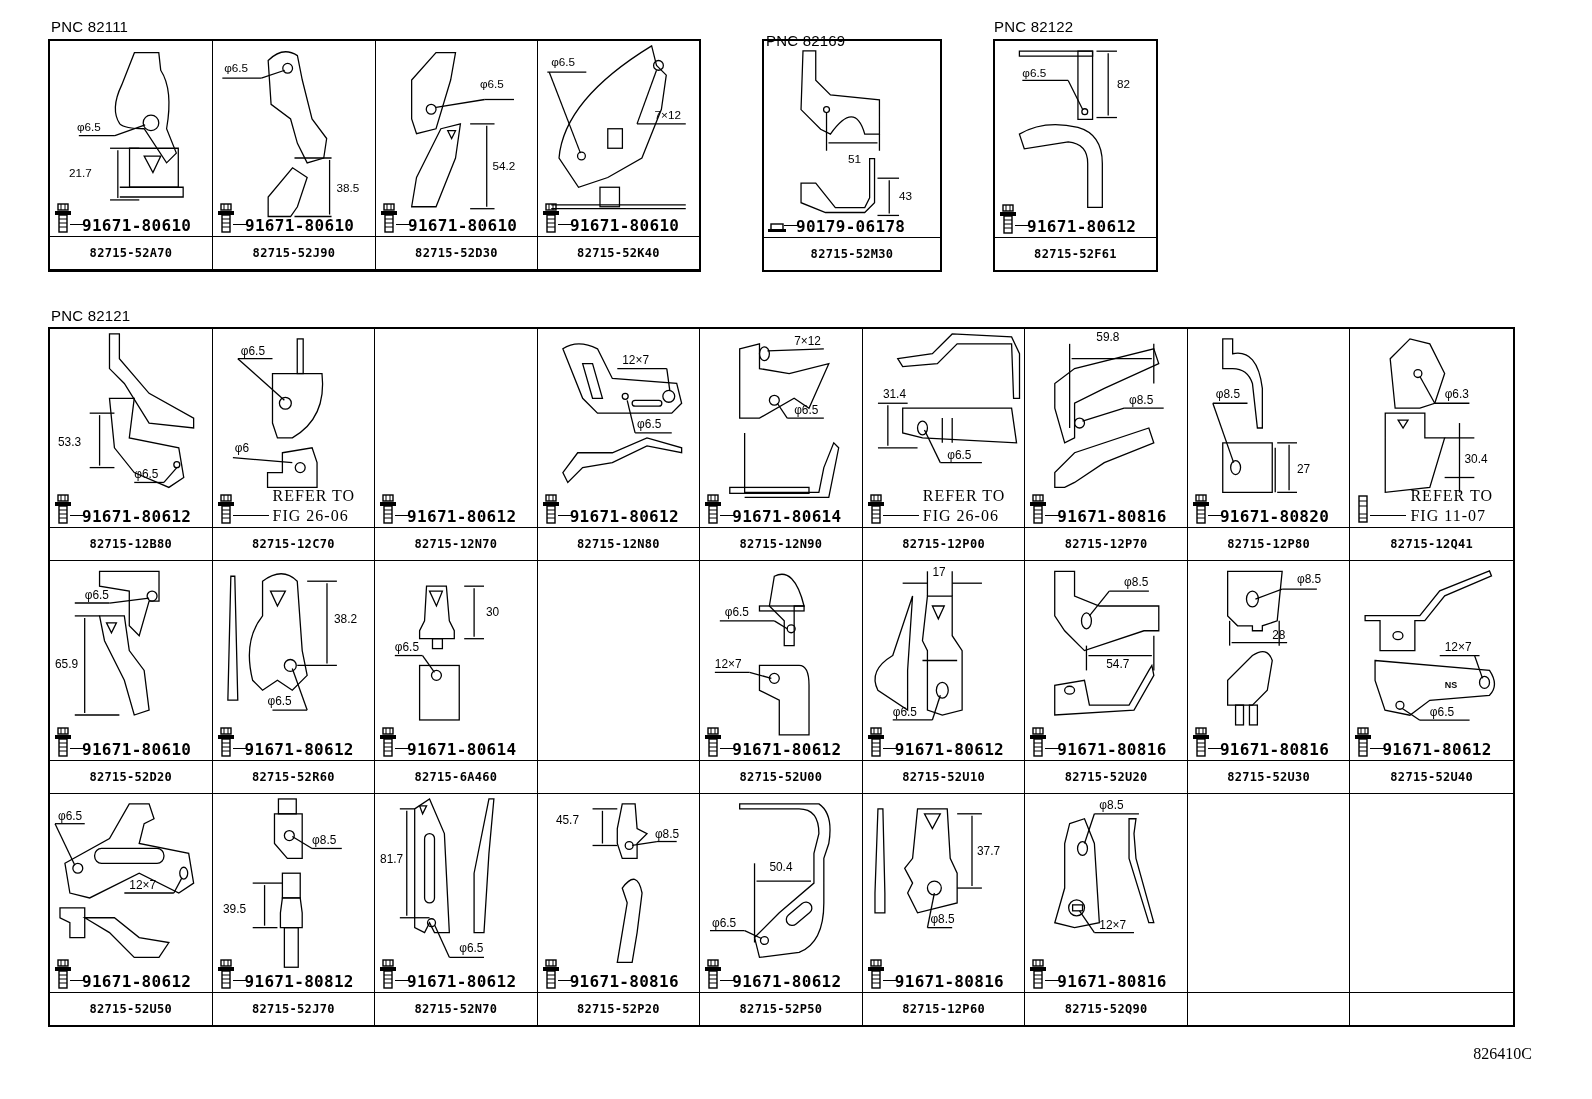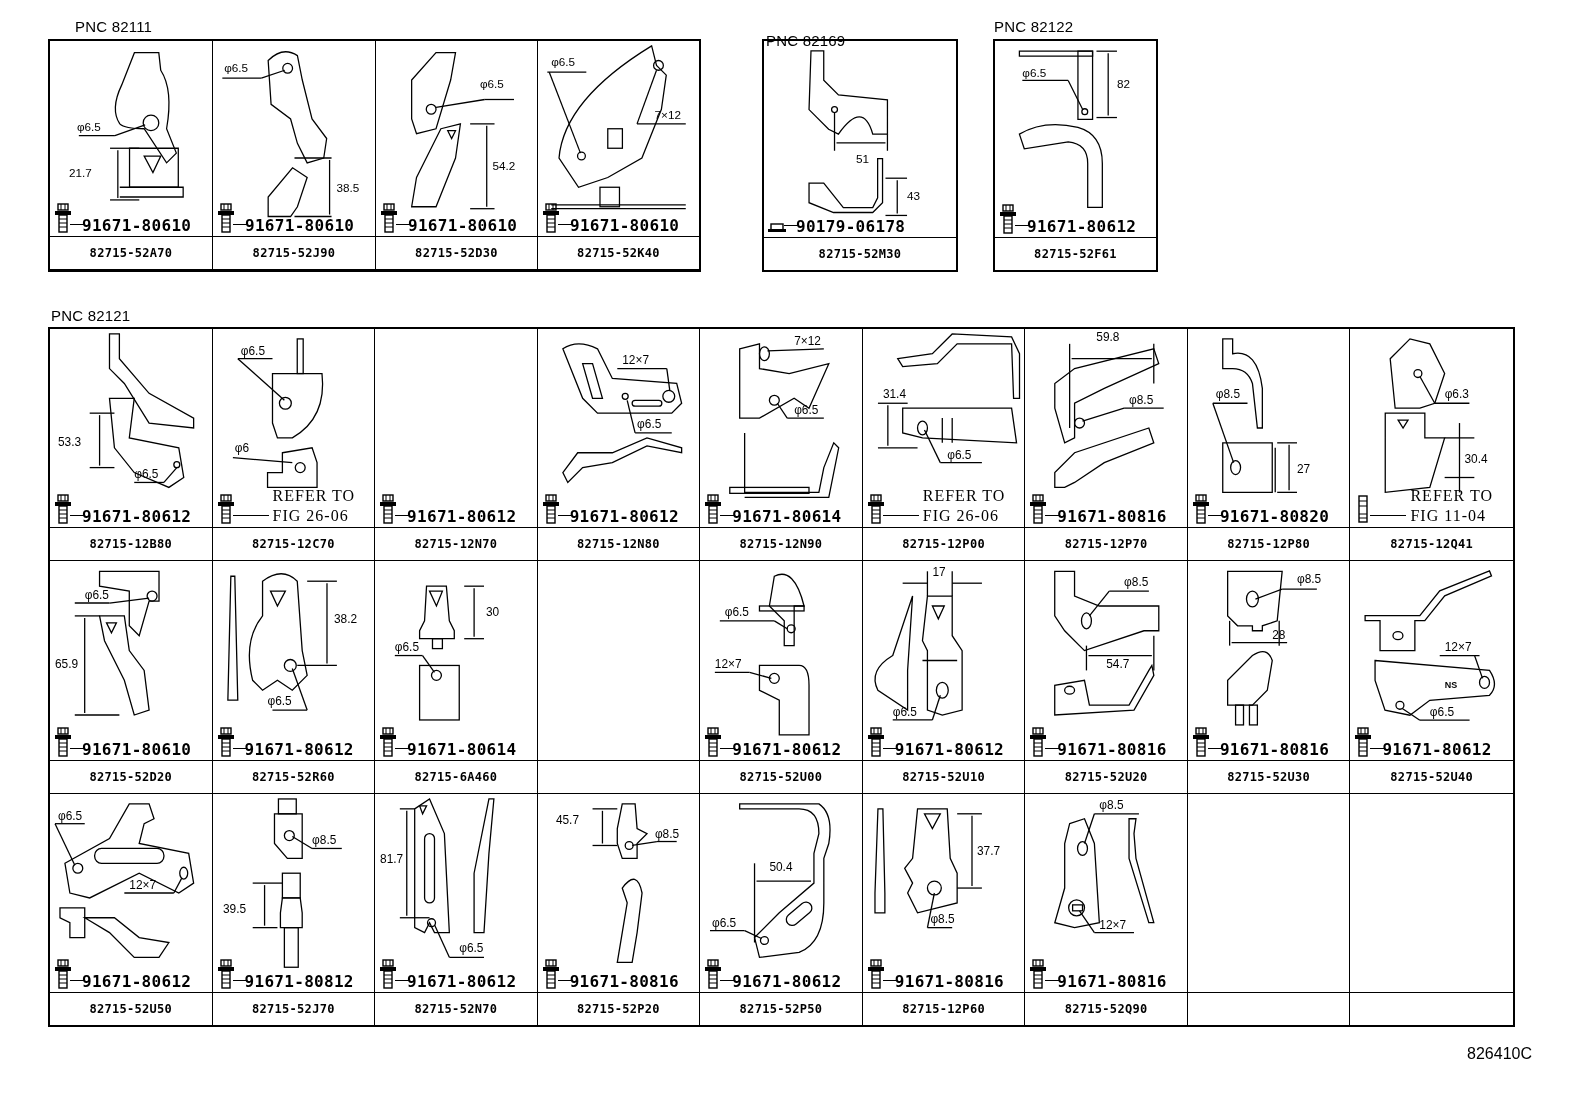--- a/index.html
+++ b/index.html
@@ -15,26 +15,26 @@
   .bolt { position: absolute; left: 4px; bottom: 36px; width: 18px; height: 30px; }
   .bolt-line { position: absolute; left: 20px; bottom: 44px; height: 1.5px; width: 14px; background: #000; }
   .bolt-pn { position: absolute; left: 32px; bottom: 34px; font-family: "DejaVu Sans Mono", "Liberation Mono", monospace;
              font-weight: bold; font-size: 16px; white-space: nowrap; letter-spacing: 0.3px; }
   .refer { position: absolute; left: 60px; bottom: 34px; font-family: "Liberation Serif", serif; font-weight: normal;
            font-size: 16px; line-height: 20px; white-space: nowrap; letter-spacing: 1px; }
   .part-no { position: absolute; left: 0; right: 0; bottom: 0; height: 32px; border-top: 1.5px solid #000;
              display: flex; align-items: center; justify-content: center;
              font-family: "DejaVu Sans Mono", "Liberation Mono", monospace; font-weight: bold; font-size: 12px; letter-spacing: 0.3px; }
   .dim { font-family: "Liberation Sans", sans-serif; font-size: 12px; }
-  .fig-id { position: absolute; right: 60px; bottom: 36px; font-size: 16px; font-family: Liberation Sans, sans-serif; }
+  .fig-id { position: absolute; right: 60px; bottom: 36px; font-size: 16px; font-family: Liberation Serif, serif; }
 </style>
 </head>
 <body>
 
-<div class="pnc-label" style="left:51px; top:18px;margin-left:24px;">PNC 82111</div>
+<div class="pnc-label" style="left:51px; top:18px;">PNC 82111</div>
 <div class="pnc-label" style="left:766px; top:32px;">PNC 82169</div>
 <div class="pnc-label" style="left:994px; top:18px;">PNC 82122</div>
 <div class="pnc-label" style="left:51px; top:307px;">PNC 82121</div>
 
 <svg width="0" height="0" style="position:absolute">
   <defs>
     <symbol id="bolt-sym" viewBox="0 0 18 30">
       <rect x="4" y="1" width="10" height="6" fill="none" stroke="#000" stroke-width="1.4"></rect>
       <line x1="7" y1="1" x2="7" y2="7" stroke="#000"></line>
         <line x1="11" y1="1" x2="11" y2="7" stroke="#000"></line>
@@ -156,21 +156,21 @@
     </div>
     <svg class="bolt">
         <use href="#bolt-sym"></use>
       </svg>
     <div class="bolt-line"></div>
     <div class="bolt-pn">91671-80610</div>
     <div class="part-no">82715-52K40</div>
   </div>
 </div>
 
-<div class="group" style="left:762px; top:39px; width:196px; height:233px; grid-template-columns:1fr;">
+<div class="group" style="left:762px; top:39px; width:180px; height:233px; grid-template-columns:1fr;">
   <div class="cell last-col last-row">
     <div class="drawing">
       <svg viewBox="0 0 164 200">
           <g fill="none" stroke="#000" stroke-width="1.3">
         <path d="M32 10 L45 10 L45 40 L60 55 L110 60 L110 95 L95 95 Q85 60 60 95 L50 90 L30 70 Z"></path>
         <circle cx="56" cy="70" r="3"></circle>
             <line x1="56" y1="73" x2="56" y2="112"></line>
             <line x1="110" y1="95" x2="110" y2="112"></line>
         <line x1="58" y1="104" x2="108" y2="104"></line>
         <path d="M30 145 L45 145 L65 170 L95 170 L100 160 L100 120 L105 120 L105 165 L95 175 L55 175 L30 165 Z"></path>
@@ -425,21 +425,21 @@
       <text class="dim" x="95" y="70">φ6.3</text>
       <text class="dim" x="115" y="135">30.4</text>
         </svg>
       </div>
     <svg class="bolt">
         <use href="#stud-sym"></use>
       </svg>
     <div class="bolt-line" style="width:36px;"></div>
     <div class="refer">
         <div>REFER TO</div>
-        <div>FIG 11-04</div>
+        <div>FIG 11-07</div>
       </div>
     <div class="part-no">82715-12Q41</div>
   </div>
 
   <div class="cell">
     <div class="drawing">
         <svg viewBox="0 0 163 200">
           <g fill="none" stroke="#000" stroke-width="1.3">
       <path d="M50 10 L110 10 L110 40 L100 40 L90 75 L80 65 L80 30 L50 25 Z"></path>
             <circle cx="103" cy="35" r="5"></circle>

